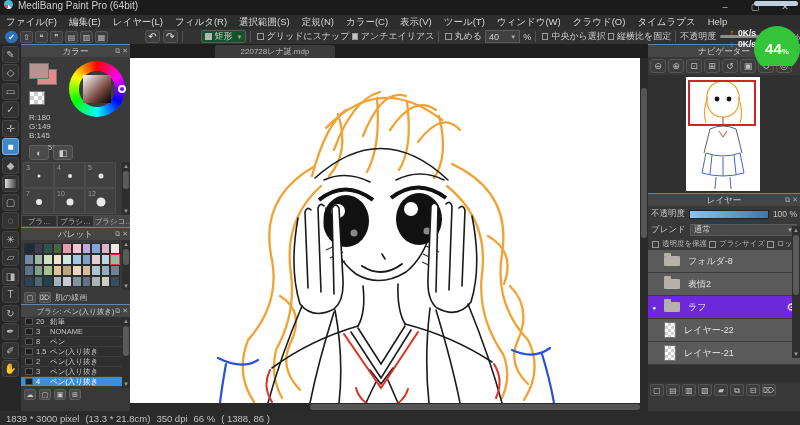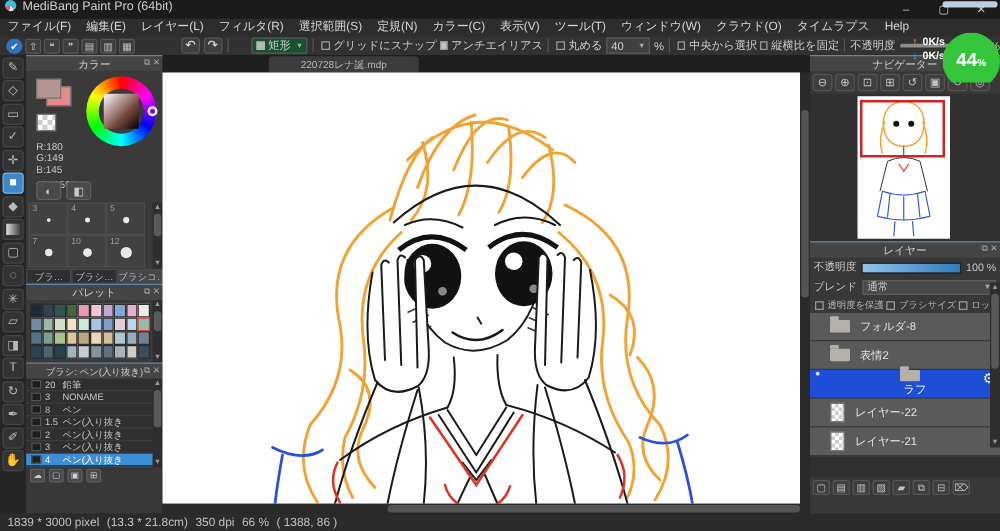--- a/index.html
+++ b/index.html
@@ -125,21 +125,21 @@
   #nav-viewrect { position:absolute; left:2px; top:3px; width:68px; height:46px; border:2px solid #d42222; }
 
   #layer-opacity-row,#blend-row { display:flex; align-items:center; color:#c8c8c8; font-size:8.5px; padding:2px 3px; }
   #layer-op-slider { flex:1; height:9px; margin:0 4px; background:linear-gradient(90deg,#8fc4ec,#2e7cc0); border:1px solid #222; }
   #blend-select { flex:1; display:flex; justify-content:space-between; align-items:center; background:#4a4a4a;
     border:1px solid #5c5c5c; height:12px; margin-left:4px; padding:0 3px; }
   #layer-checks { display:flex; align-items:center; color:#b8b8b8; font-size:7.5px; height:12px; padding-left:2px; white-space:nowrap; }
   #layer-list { background:#2f2f2f; height:132px; overflow:hidden; position:relative; }
   .layer-row { display:flex; align-items:center; height:23px; background:#5a5a5a; border-bottom:1px solid #3a3a3a;
     color:#e2e2e2; font-size:9px; position:relative; padding-left:16px; }
-  .layer-row.sel { background:#1d4ed8; color:#fff;flex-direction:column; }
+  .layer-row.sel { background:#6d28d9; color:#fff; }
   .layer-row .eye { position:absolute; left:4px; font-size:7px; color:#ddd; }
   .folder-ico { width:16px; height:10px; background:#b5b0a8; border-radius:1px; position:relative; margin-right:8px; }
   .folder-ico:before { content:""; position:absolute; left:0; top:-3px; width:7px; height:3px; background:#b5b0a8; border-radius:1px 1px 0 0; }
   .layer-thumb { width:12px; height:16px; background:repeating-conic-gradient(#cdcdcd 0 25%, #fff 0 50%) 0 0/6px 6px;
     margin-right:8px; border:1px solid #777; }
   .gear { position:absolute; right:4px; color:#f0f0f0; font-size:11px; }
   #layer-footer { display:flex; align-items:center; height:15px; gap:2px; padding-left:2px; }
   .lf-btn { width:14px; height:12px; background:#3e3e3e; border:1px solid #555; border-radius:2px;
     color:#c0c0c0; font-size:8px; line-height:11px; text-align:center; }
 
@@ -364,20 +364,25 @@
           <div class="pal-cell" style="background: rgb(170, 178, 186);"></div>
           <div class="pal-cell" style="background: rgb(204, 204, 196);"></div>
           <div class="pal-cell" style="background: rgb(60, 76, 92);"></div>
         </div>
       <div class="vscroll" style="height:50px;">
         <div class="arr" style="top:0;">▲</div>
           <div class="vthumb" style="top:9px; height:16px;"></div>
           <div class="arr" style="bottom:0;">▼</div>
       </div>
     </div>
+    <div id="pal-footer">
+      <div class="mini-btn">▢</div>
+      <div class="mini-btn">⌦</div>
+      <span style="margin-left:4px;">肌の線画</span>
+    </div>
 
     <div class="phead">
       <span style="font-size:7.5px;">ブラシ: ペン(入り抜き)</span><span class="hicons">⧉ ✕</span>
     </div>
     <div style="position:relative;">
       <div id="brush-list">
           <div class="brush-row">
             <span class="brush-thumb"></span>
             <span class="brush-size">20</span>
             <span>鉛筆</span>

